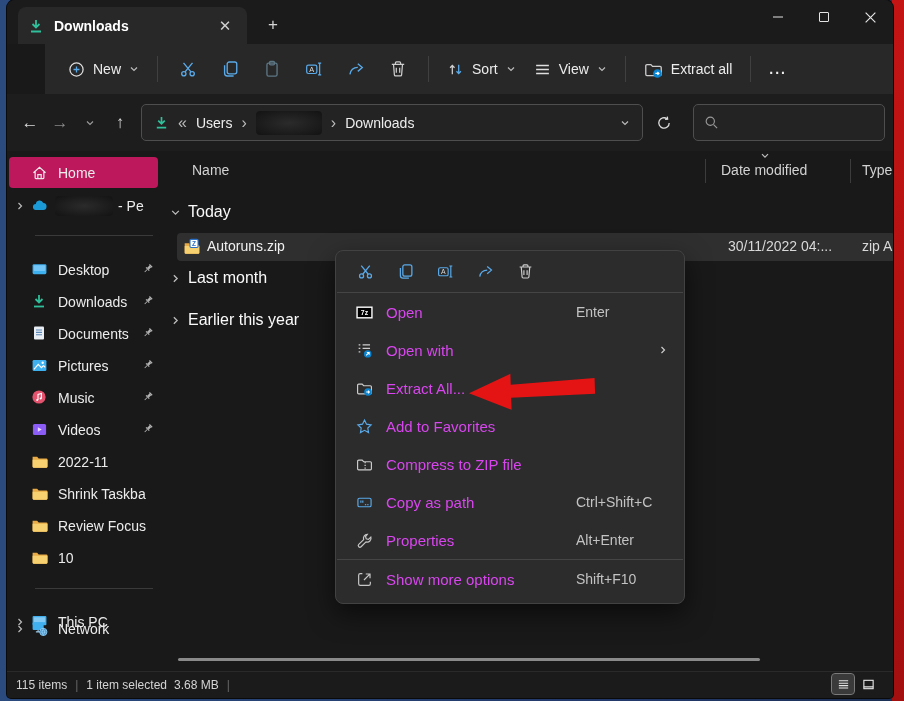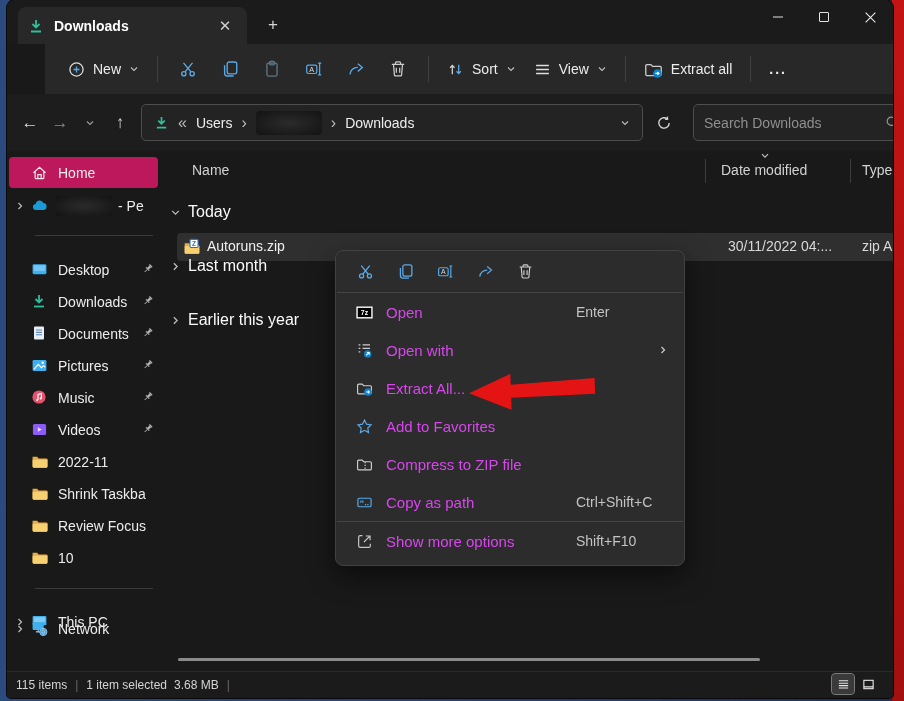--- a/index.html
+++ b/index.html
@@ -277,21 +277,20 @@
     </div>
 
     <div class="refreshbtn">
       <svg width="16" height="16" viewBox="0 0 16 16">
           <path d="M13.2 8A5.2 5.2 0 1 1 11 3.7" stroke="#dddddd" stroke-width="1.3" fill="none"></path>
           <path d="M11.3 1.6l.3 2.5-2.5.3" stroke="#dddddd" stroke-width="1.3" fill="none"></path>
         </svg>
     </div>
 
     <div class="box searchbox">
-      <input type="text" placeholder="Search Downloads" style="">
       <svg width="15" height="15" viewBox="0 0 16 16">
           <circle cx="6.7" cy="6.7" r="4.4" stroke="#9a9a9a" stroke-width="1.2" fill="none"></circle>
           <path d="M10.2 10.2L14 14" stroke="#9a9a9a" stroke-width="1.2"></path>
         </svg>
     </div>
   </div>
 
   <div class="sidebar">
 
     <div class="side-item sel" style="top:6px;">
@@ -536,21 +535,21 @@
             <path d="M1.5 7h13v6.1a1 1 0 0 1-1 1h-11a1 1 0 0 1-1-1z" fill="#f7d070"></path>
             <rect x="6.2" y="1.2" width="7.2" height="7.2" rx="1" fill="#fff" stroke="#2b6fc4" stroke-width="1"></rect>
             <text x="9.8" y="7.1" font-size="5.8" font-weight="bold" fill="#2b6fc4" text-anchor="middle" font-family="Liberation Sans,sans-serif">Z</text>
           </svg>
       </span>
       <span class="f-name">Autoruns.zip</span>
       <span class="f-date">30/11/2022 04:...</span>
       <span class="f-type">zip Ar</span>
     </div>
 
-    <div class="group" style="top:100px;">
+    <div class="group" style="top:112px;">
       <span class="g-chev">
         <svg width="11" height="11" viewBox="0 0 10 10">
             <path d="M3.5 2l3 3-3 3" stroke="#bbb" stroke-width="1.2" fill="none"></path>
           </svg>
       </span>
       <span class="g-lbl">Last month</span>
     </div>
 
     <div class="group" style="top:154px;">
       <span class="g-chev">
@@ -661,20 +660,29 @@
             <rect x="1.8" y="4" width="12.4" height="8" rx="1.5" stroke="#5aa9e8" stroke-width="1.1" fill="none"></rect>
             <path d="M4.6 6.2v2M6.4 6.2v2" stroke="#5aa9e8" stroke-width="1.1"></path>
             <circle cx="9" cy="10" r=".7" fill="#5aa9e8"></circle>
             <circle cx="11.2" cy="10" r=".7" fill="#5aa9e8"></circle>
           </svg>
       </span>
       <span class="cm-lbl">Copy as path</span>
       <span class="cm-short">Ctrl+Shift+C</span>
     </div>
 
+    <div class="cm-item">
+      <span class="cm-ico">
+        <svg width="17" height="17" viewBox="0 0 16 16">
+            <path d="M10.6 2.3a3.6 3.6 0 0 0-3.4 4.8L2.6 11.7a1.55 1.55 0 0 0 2.2 2.2l4.6-4.6a3.6 3.6 0 0 0 4.6-4.5L11.7 7l-2.1-.6L9 4.3z" stroke="#c8c8c8" stroke-width="1.1" fill="none"></path>
+          </svg>
+      </span>
+      <span class="cm-lbl">Properties</span>
+      <span class="cm-short">Alt+Enter</span>
+    </div>
 
     <div class="cm-div"></div>
 
     <div class="cm-item">
       <span class="cm-ico">
         <svg width="17" height="17" viewBox="0 0 16 16">
             <path d="M6 2.5H4a1.5 1.5 0 0 0-1.5 1.5v8A1.5 1.5 0 0 0 4 13.5h8a1.5 1.5 0 0 0 1.5-1.5v-2" stroke="#c8c8c8" stroke-width="1.1" fill="none"></path>
             <path d="M7.5 8.5L13 3M9.2 2.8H13.2V6.8" stroke="#c8c8c8" stroke-width="1.1" fill="none"></path>
           </svg>
       </span>

